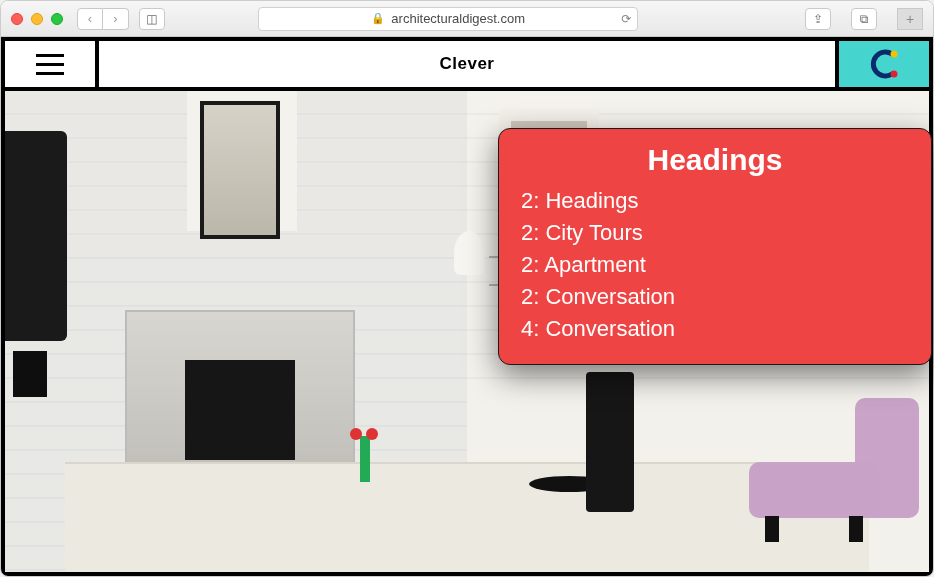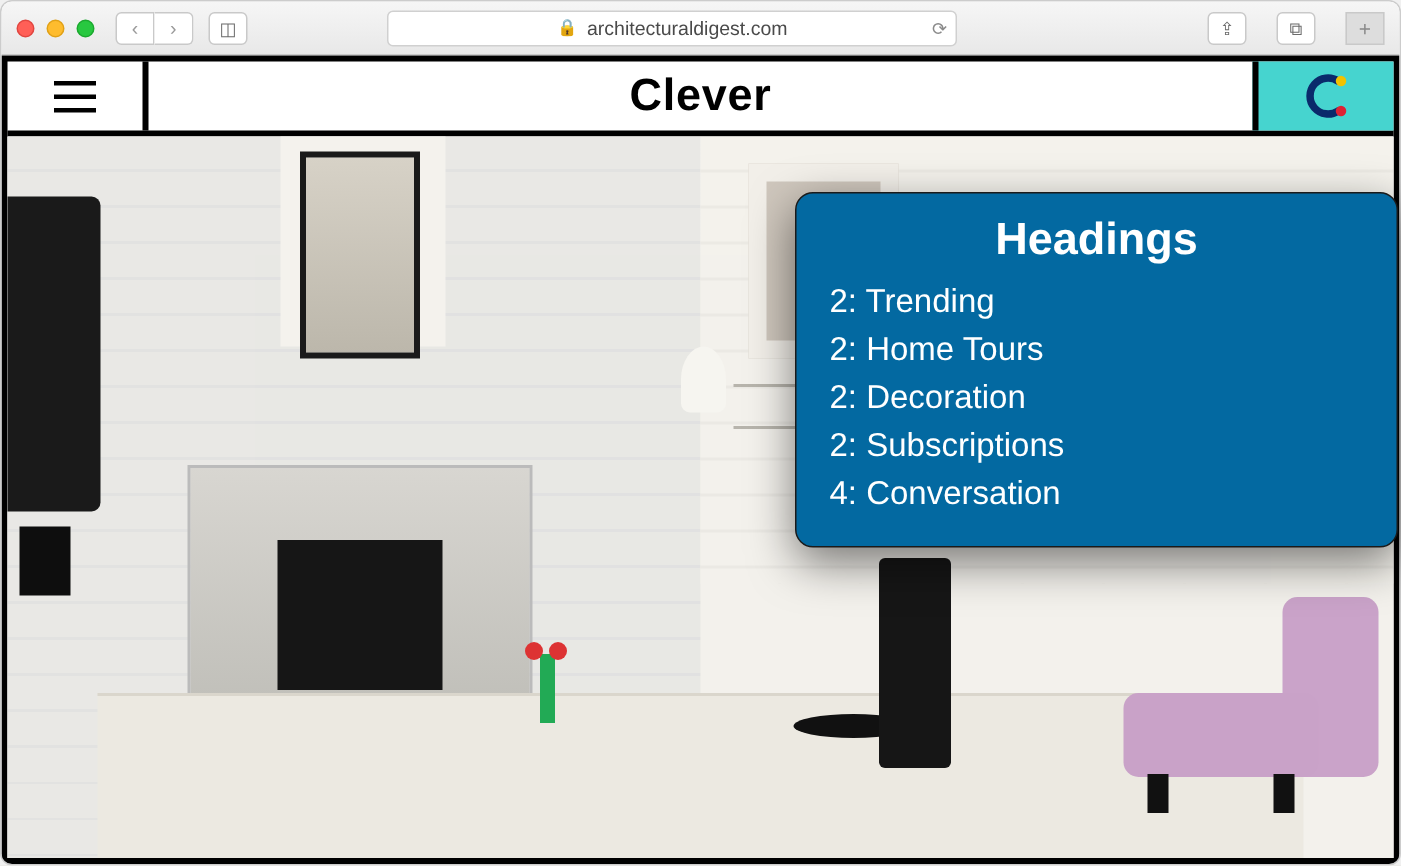--- a/index.html
+++ b/index.html
@@ -57,21 +57,21 @@
       height:50px; display:flex; border-bottom:4px solid #000;
     }
     .hamburger {
       width:94px; border-right:4px solid #000;
       display:flex; align-items:center; justify-content:center;
     }
     .hamburger .lines{width:28px;display:flex;flex-direction:column;gap:6px;}
     .hamburger .lines span{height:3px;background:#000;display:block;}
     .brand {
       flex:1; display:flex; align-items:center; justify-content:center;
-      font-weight:800; font-size:30px; letter-spacing:0.5px;
+      font-weight:800; font-size:17px; letter-spacing:0.5px;
     }
     .logo {
       width:94px; background:#46d4cf; border-left:4px solid #000;
       display:flex; align-items:center; justify-content:center;
     }
     .hero {
       flex:1; position:relative; overflow:hidden; background:#e9e7e1;
     }
     
     .wall { position:absolute; inset:0;
@@ -146,22 +146,22 @@
     }
     .photo {
       position:absolute; left:8px; top:260px; width:34px; height:46px; background:#0e0e0e;
     }
     .flowers{position:absolute; left:355px; bottom:90px; width:10px;height:46px;background:#2a5; }
     .flowers::before,.flowers::after{content:"";position:absolute;top:-8px;width:12px;height:12px;
       border-radius:50%;background:#d33;}
     .flowers::before{left:-10px;} .flowers::after{left:6px;}
     
     .rotor {
-      position:absolute; top:128px; right:2px; width:402px;
-      background:#0369a1; color:#fff; border-radius:12px;
+      position:absolute; top:128px; right:2px; width:434px;
+      background:#ef4444; color:#fff; border-radius:12px;
       padding:14px 22px 20px; box-shadow:0 10px 30px rgba(0,0,0,.5);
       z-index:50; border:1px solid #1a1a1a;
     }
     .rotor h2{
       text-align:center; font-size:30px; font-weight:800; margin-bottom:8px;
     }
     .rotor ul{list-style:none;}
     .rotor li{
       font-size:22px; line-height:1.45; white-space:nowrap; overflow:hidden;
       text-overflow:ellipsis;
@@ -248,19 +248,19 @@
         <div class="leg l1"></div>
           <div class="leg l2"></div>
       </div>
     </div>
   </div>
 </div>
 
 <div class="rotor">
   <h2>Headings</h2>
   <ul id="rotor-list">
-      <li>2: Trending</li>
-      <li>2: Home Tours</li>
-      <li>2: Decoration</li>
-      <li>2: Subscriptions</li>
+      <li>2: Headings</li>
+      <li>2: City Tours</li>
+      <li>2: Apartment</li>
+      <li>2: Conversation</li>
       <li>4: Conversation</li>
     </ul>
 </div>
 
 </body></html>

